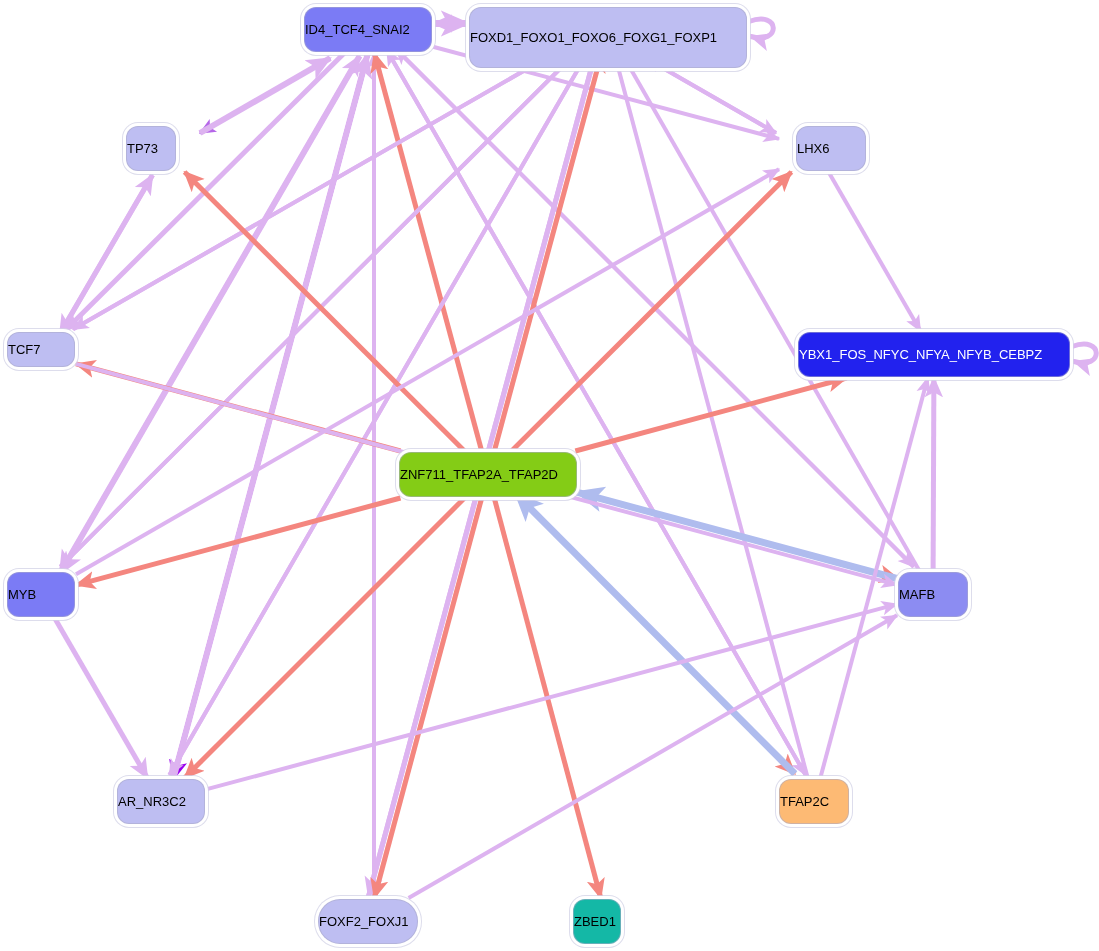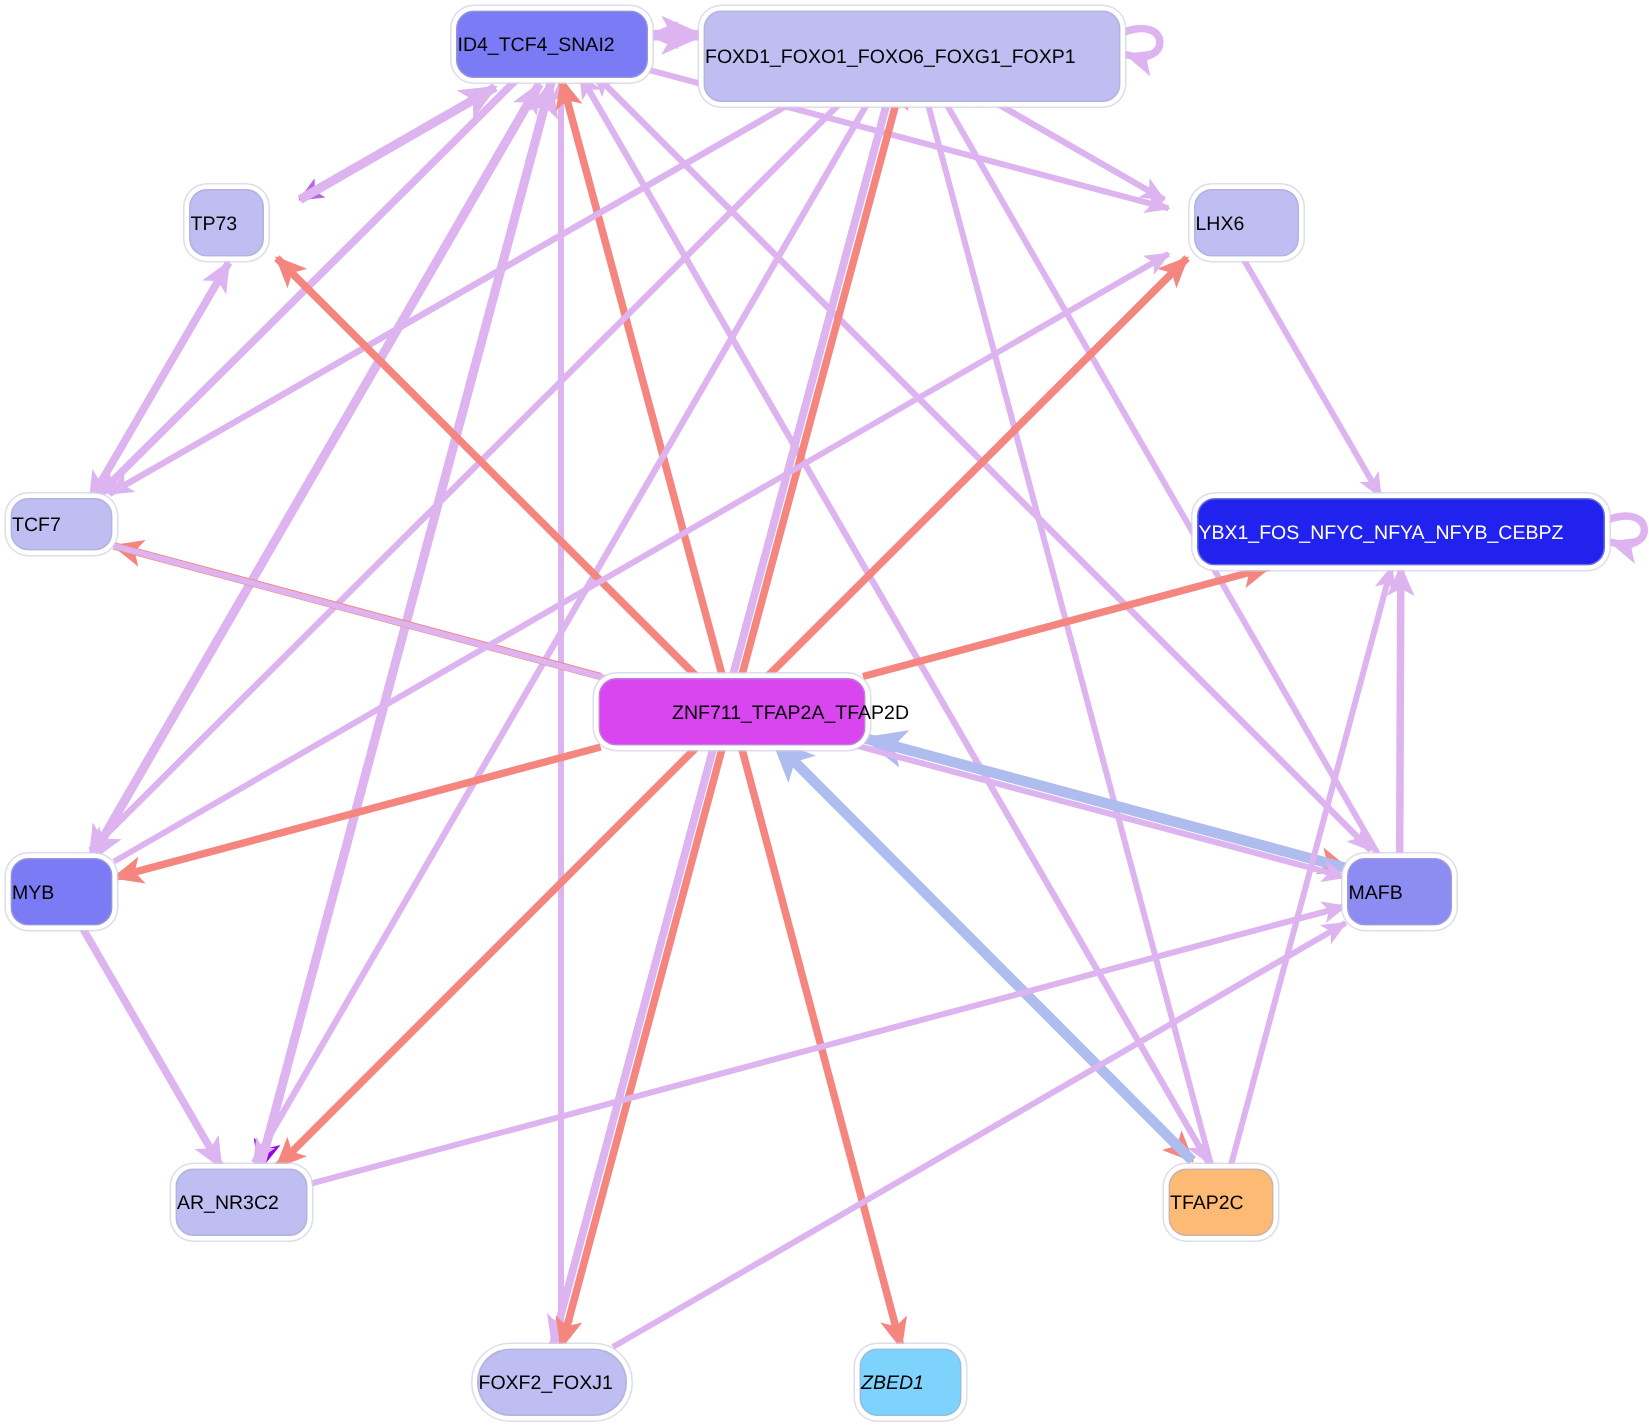--- a/index.html
+++ b/index.html
@@ -138,35 +138,35 @@
       </div>
       <div class="node" style="left: 780px; top: 126px; width: 70px; height: 45px; background: rgb(190, 190, 242); color: rgb(0, 0, 0); margin-left: 16px;">
         <span>LHX6</span>
       </div>
       <div class="node" style="left: 7px; top: 332px; width: 68px; height: 35px; background: rgb(190, 190, 242); color: rgb(0, 0, 0);">
         <span>TCF7</span>
       </div>
       <div class="node" style="left: 798px; top: 332px; width: 272px; height: 45px; background: rgb(34, 34, 238); color: rgb(255, 255, 255);">
         <span>YBX1_FOS_NFYC_NFYA_NFYB_CEBPZ</span>
       </div>
-      <div class="node" style="left: 399px; top: 452px; width: 178px; height: 45px; background: #d946ef; color: rgb(0, 0, 0); padding-left: 48px;">
+      <div class="node" style="left: 399px; top: 452px; width: 178px; height: 45px; background: #84cc16; color: rgb(0, 0, 0);">
         <span>ZNF711_TFAP2A_TFAP2D</span>
       </div>
       <div class="node" style="left: 7px; top: 572px; width: 68px; height: 45px; background: rgb(123, 123, 245); color: rgb(0, 0, 0);">
         <span>MYB</span>
       </div>
       <div class="node" style="left: 898px; top: 572px; width: 70px; height: 45px; background: rgb(140, 140, 242); color: rgb(0, 0, 0);">
         <span>MAFB</span>
       </div>
       <div class="node" style="left: 117px; top: 779px; width: 88px; height: 45px; background: rgb(190, 190, 242); color: rgb(0, 0, 0);">
         <span>AR_NR3C2</span>
       </div>
       <div class="node" style="left: 779px; top: 779px; width: 70px; height: 45px; background: #fdba74; color: rgb(0, 0, 0);">
         <span>TFAP2C</span>
       </div>
       <div class="node" style="left: 318px; top: 899px; width: 100px; height: 45px; background: rgb(190, 190, 242); color: rgb(0, 0, 0); border-radius: 22px;">
         <span>FOXF2_FOXJ1</span>
       </div>
-      <div class="node" style="left: 573px; top: 899px; width: 68px; height: 45px; background: #7dd3fc; color: rgb(0, 0, 0); font-style: italic;">
+      <div class="node" style="left: 573px; top: 899px; width: 48px; height: 45px; background: #14b8a6; color: rgb(0, 0, 0);">
         <span>ZBED1</span>
       </div>
     </div>
 </div>
 
 </body></html>

